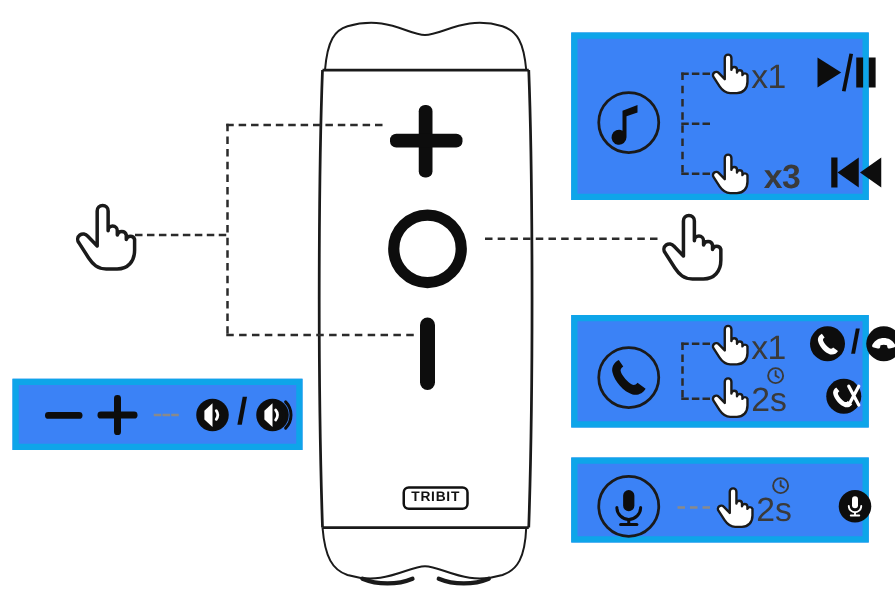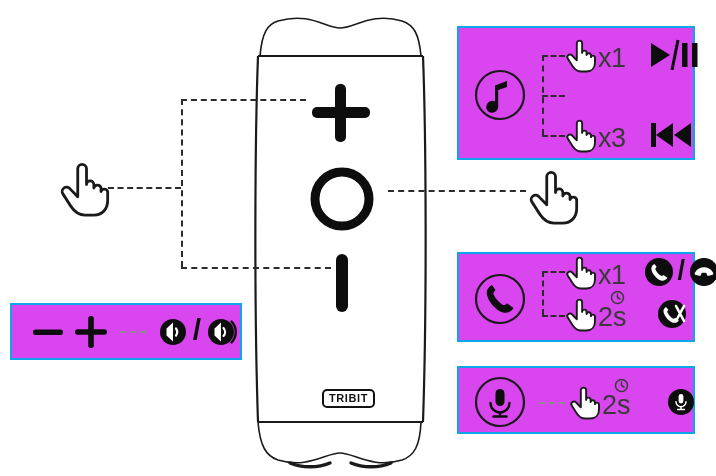--- a/index.html
+++ b/index.html
@@ -12,22 +12,22 @@
   }
   #stage {
     position: relative;
     width: 716px;
     height: 476px;
     background: #ffffff;
     overflow: hidden;
   }
   .panel {
     position: absolute;
-    border: 2px solid #0ea5e9;
-    background: #d946ef;
+    border: 5px solid #0ea5e9;
+    background: #3b82f6;
     box-sizing: border-box;
   }
   .abs { position: absolute; }
   .cnt { display: flex; align-items: center; }
 
   
   .dash-h {
     position: absolute;
     height: 0;
     border-top: 2px dashed #2b2b2b;
@@ -222,21 +222,21 @@
 
     <div class="abs cnt" style="left:104px; top:86px; height:42px;">
       <div style="width:34px;">
         <svg width="34" height="34" viewBox="0 0 64 64">
           <g fill="#ffffff" stroke="#1a1a1a" stroke-width="3.6" stroke-linejoin="round" stroke-linecap="round">
             <path d="M26,10 a5,5 0 0 1 10,0 v18 a4.2,4.2 0 0 1 8.4,0 v4 a4.2,4.2 0 0 1 8.2,0 v4 a4,4 0 0 1 7.6,0 v10
                      c0,10 -6,17 -16,17 h-10 c-8,0 -12,-4 -16,-10 l-9,-14 a5,5 0 0 1 8,-6 l8.8,9 z"></path>
           </g>
         </svg>
       </div>
-      <div class="mult" style="margin-left:1px; margin-top:6px;">x3</div>
+      <div class="mult" style="margin-left:11px; margin-top:6px;font-weight:bold;">x3</div>
       <div style="margin-left:22px;">
         <svg width="56" height="30" viewBox="0 0 56 30">
           <rect x="3" y="3" width="5" height="24" fill="#0d0d0d"></rect>
           <path d="M25,3 L8,15 L25,27 Z" fill="#0d0d0d"></path>
           <path d="M43,3 L26,15 L43,27 Z" fill="#0d0d0d"></path>
         </svg>
       </div>
     </div>
   </div>
 

